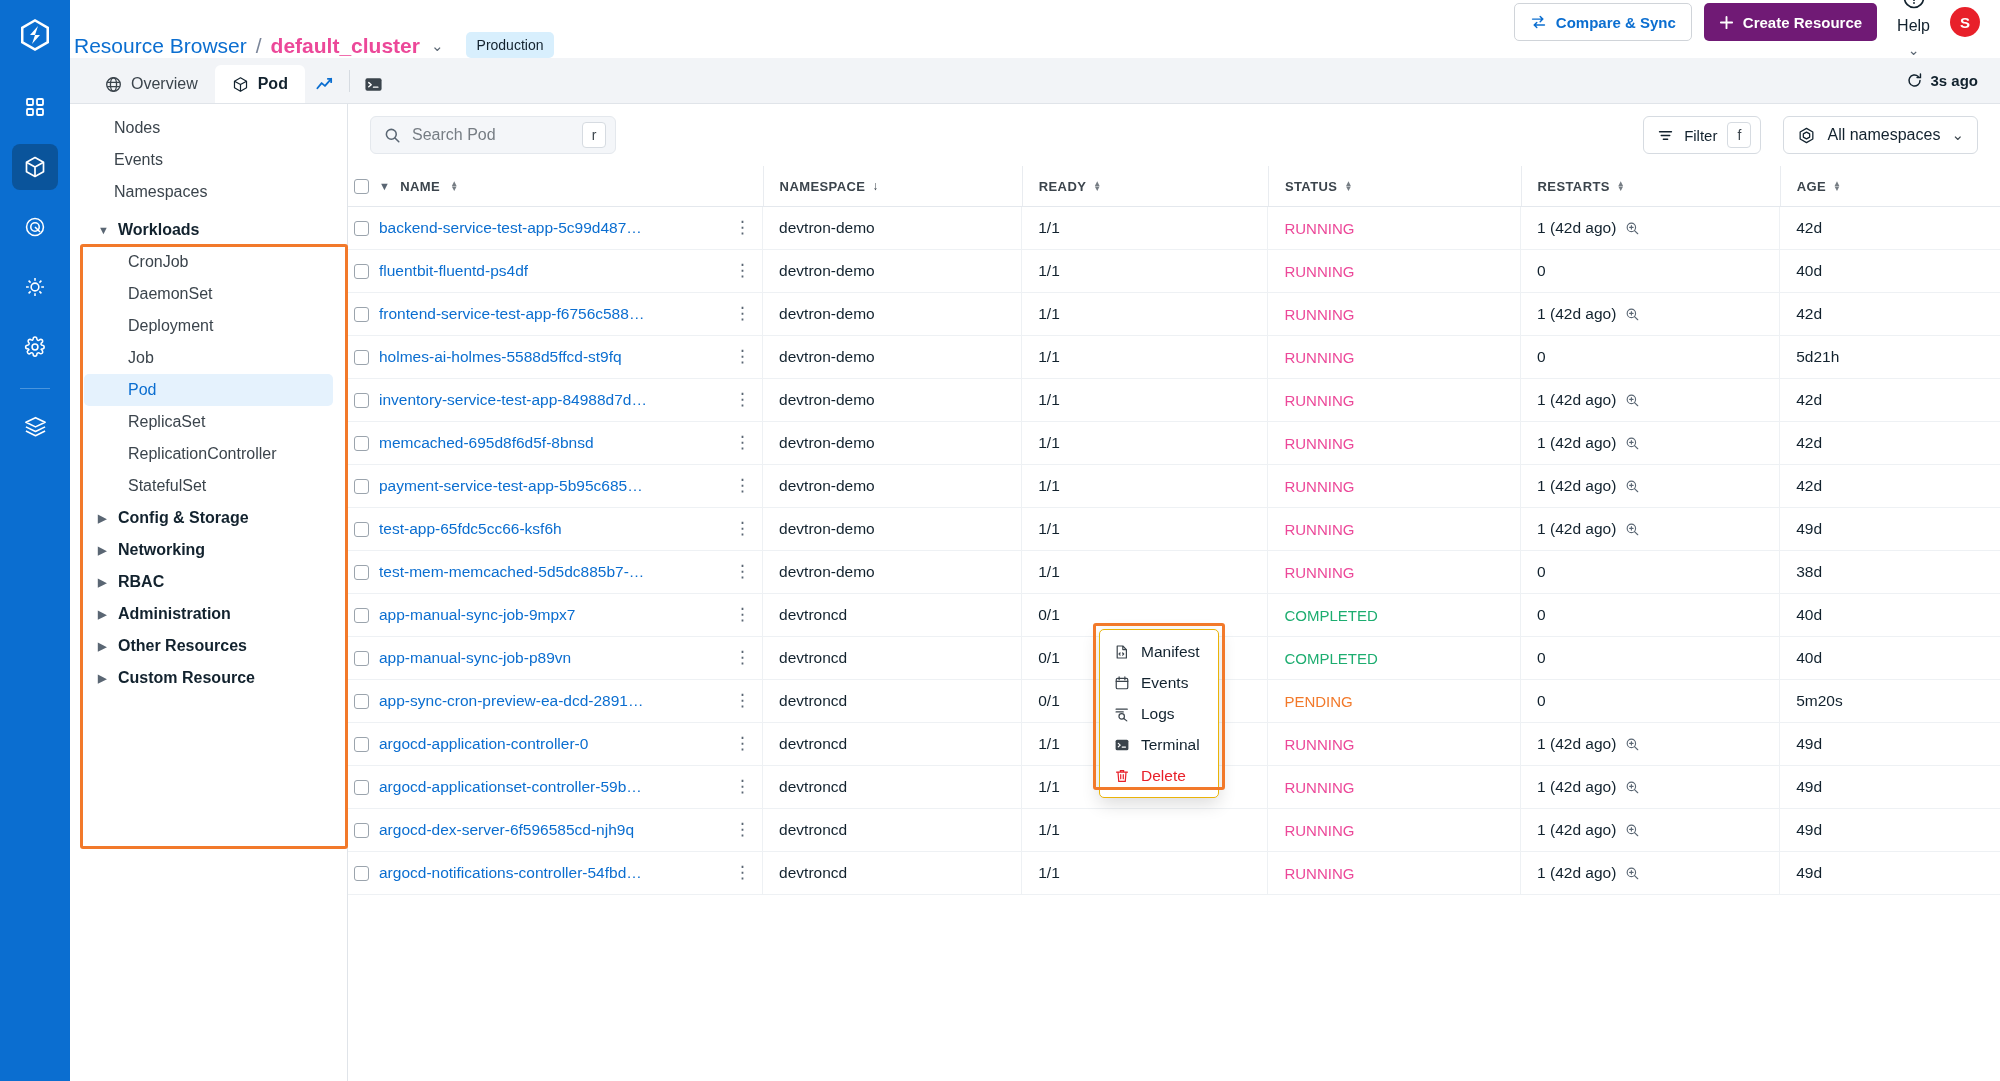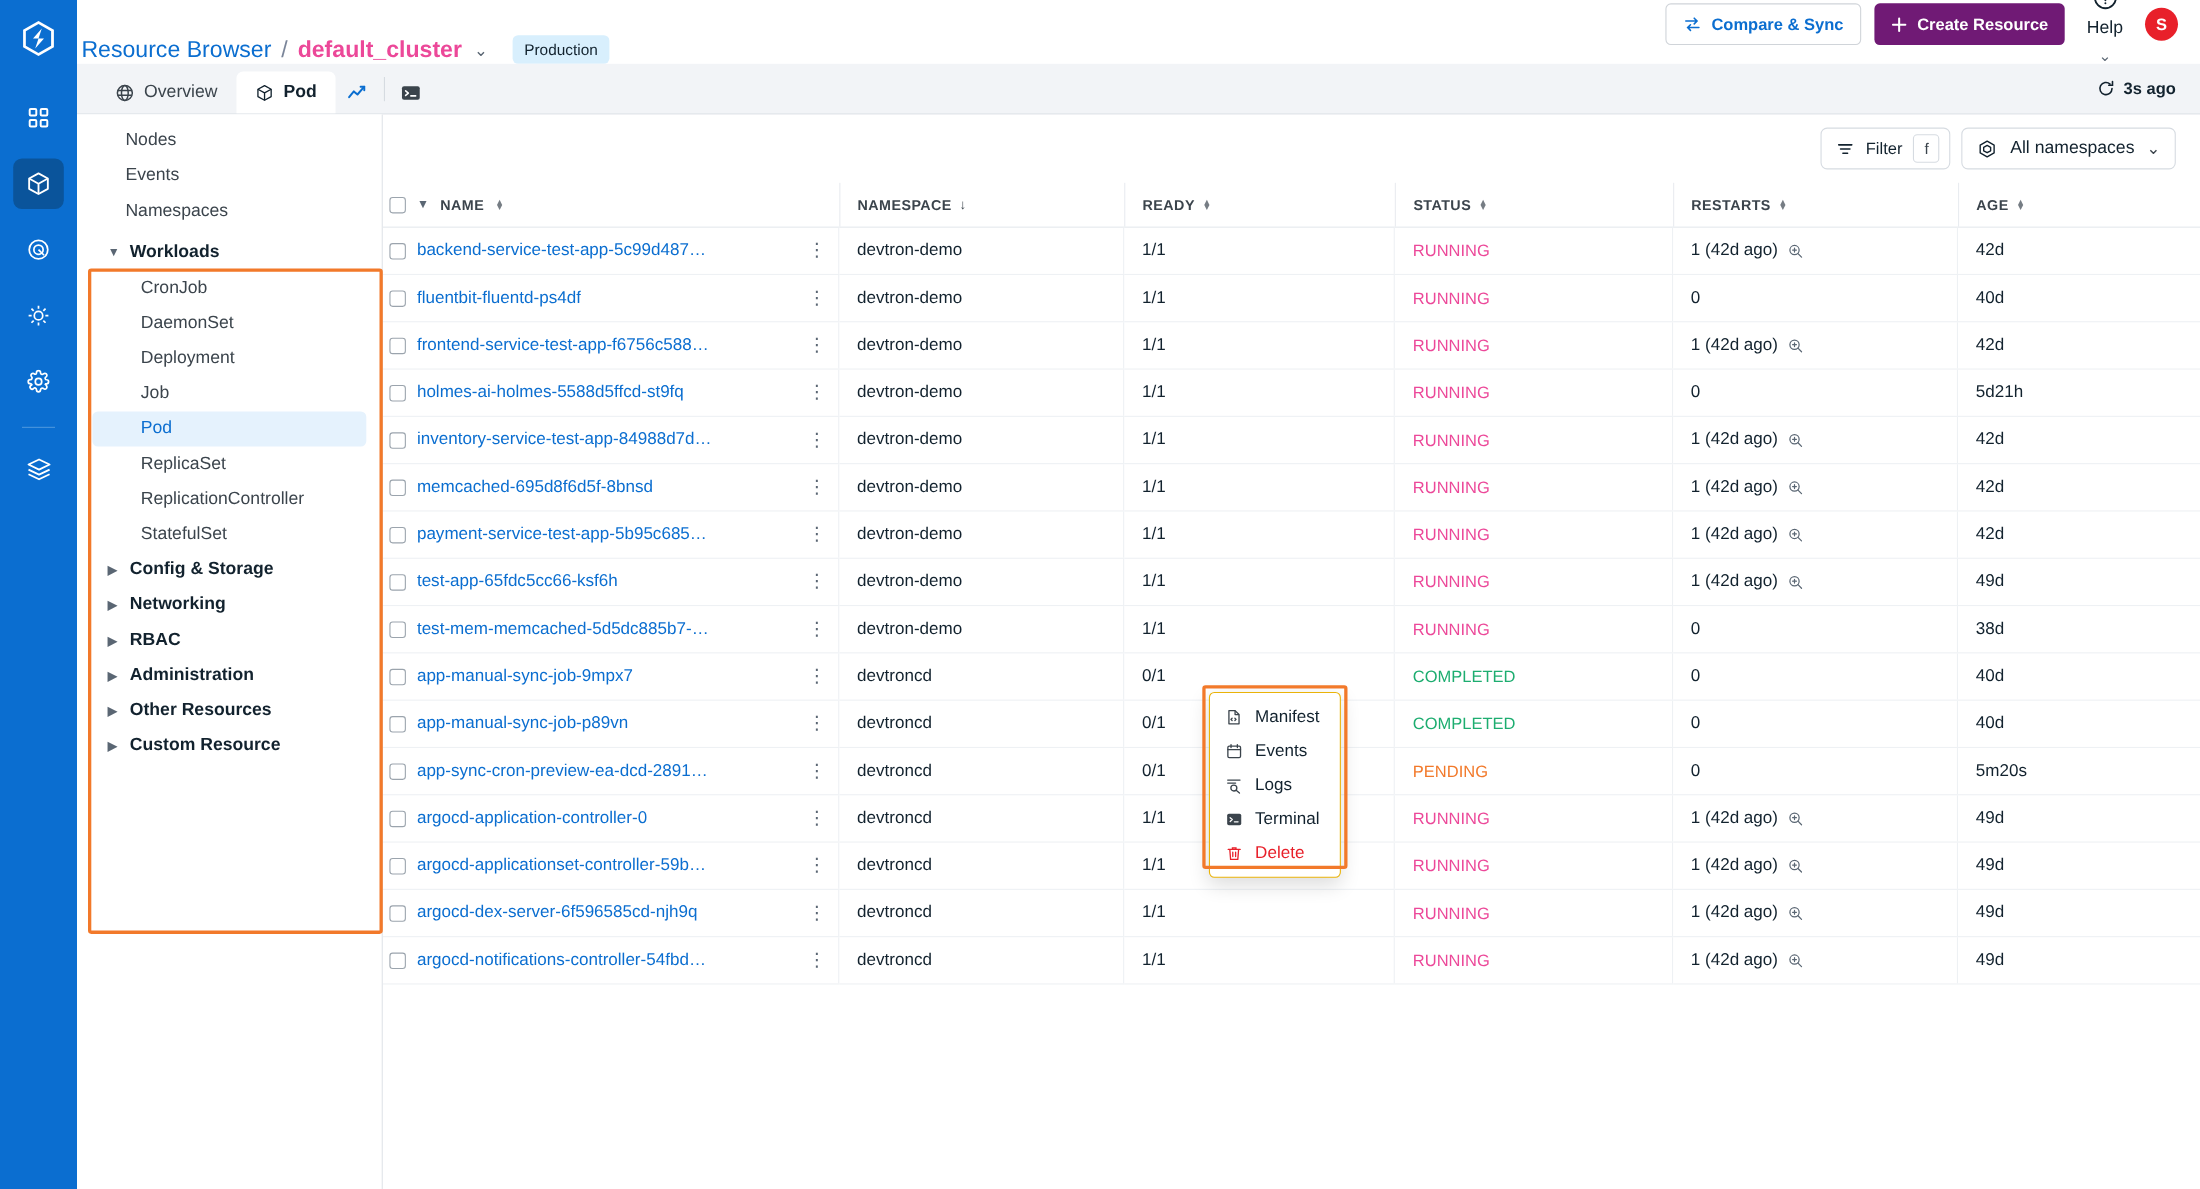--- a/index.html
+++ b/index.html
@@ -126,21 +126,21 @@
   .content { flex: 1; display: flex; flex-direction: column; min-width: 0; background: #fff; }
   .toolbar {
     height: 62px; display: flex; align-items: center; padding: 0 22px;
     flex-shrink: 0; gap: 14px;
   }
   .search {
     width: 246px; height: 38px; background: #f4f6f9; border: 1px solid #e4e8ed;
     border-radius: 6px; display: flex; align-items: center; gap: 11px; padding: 0 9px 0 13px;
   }
   .search-ph { flex: 1; font-size: 16px; color: #767d84; }
-  .toolbar-right { margin-left: auto; display: flex; align-items: flex-end; gap: 10px; }
+  .toolbar-right { margin-left: auto; display: flex; align-items: flex-end; gap: 22px; }
   .filter-btn {
     height: 38px; border: 1px solid #d6dbe1; border-radius: 6px;
     display: flex; align-items: center; gap: 10px; padding: 0 9px 0 13px;
     font-size: 15px; color: #12222e; cursor: pointer; background: #fff;
   }
   .ns-btn {
     height: 38px; border: 1px solid #d6dbe1; border-radius: 6px;
     display: flex; align-items: center; gap: 11px; padding: 0 13px;
     font-size: 16px; color: #12222e; cursor: pointer; background: #fff;
   }
@@ -387,20 +387,30 @@
         <div class="kind-group">
           <span class="tri">▶</span>
           <span>Custom Resource</span>
         </div>
       </div>
       <div class="kind-highlight"></div>
     </div>
 
     <div class="content">
       <div class="toolbar">
+        <div class="search">
+          <span>
+            <svg width="17" height="17" viewBox="0 0 20 20" fill="none" stroke="#5a6673" stroke-width="1.8" stroke-linecap="round">
+              <circle cx="8.6" cy="8.6" r="5.8"></circle>
+                <path d="M12.9 12.9L17.4 17.4"></path>
+            </svg>
+          </span>
+          <span class="search-ph">Search Pod</span>
+          <span class="kbd">r</span>
+        </div>
         <div class="toolbar-right">
           <div class="filter-btn">
             <span>
               <svg width="17" height="17" viewBox="0 0 20 20" stroke="#12222e" stroke-width="1.7" stroke-linecap="round">
                 <path d="M3 5.5h14M5 10h10M7.5 14.5h5"></path>
               </svg>
             </span>
             <span>Filter</span>
             <span class="kbd">f</span>
           </div>

